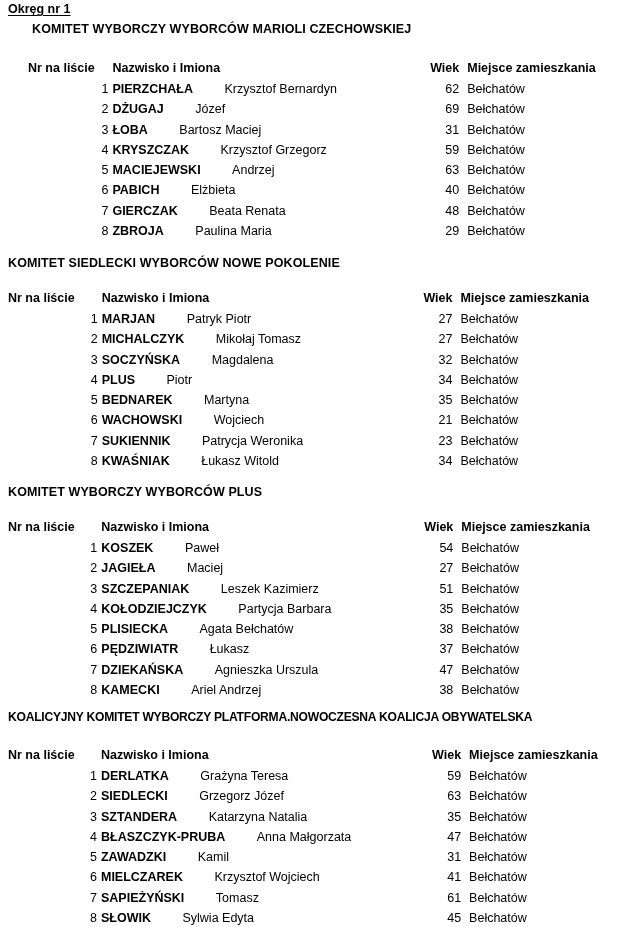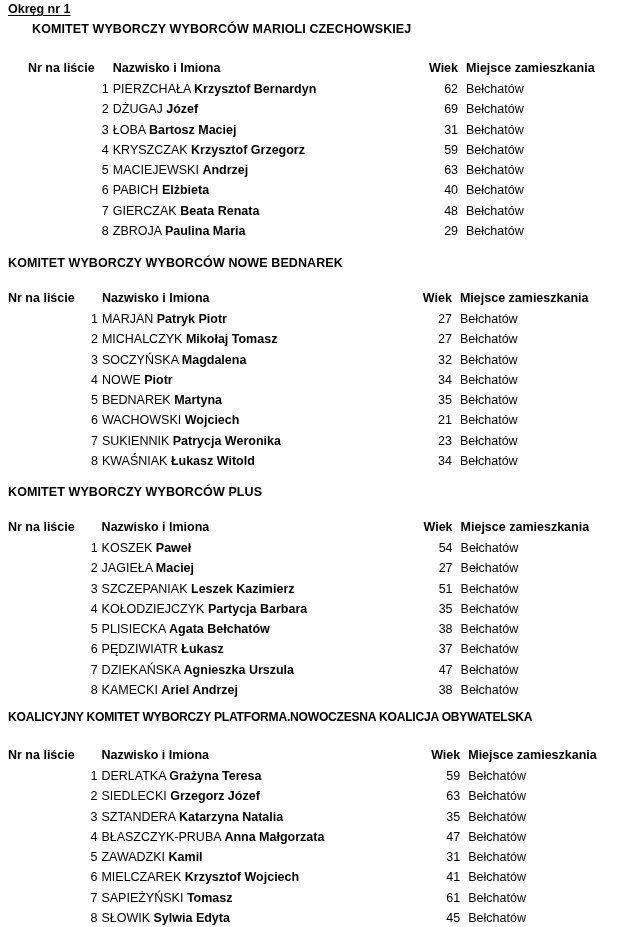--- a/index.html
+++ b/index.html
@@ -100,22 +100,22 @@
   .v-b thead .col-name  { padding-left: 4px; }
 
   
   .v-c .col-nr      { width: 92px;  text-align: right; padding-right: 0; }
   .v-c .col-name    { width: 335px; text-align: left;  padding-left: 4px; }
   .v-c .col-age     { width: 36px;  text-align: right; }
   .v-c .col-place   { width: 180px; text-align: left;  padding-left: 8px; }
   .v-c thead .col-nr    { text-align: left; padding-left: 8px; }
   .v-c thead .col-name  { padding-left: 4px; }
 
-  .surname { font-weight: normal; }
-  .given   { font-weight: bold; }
+  .surname { font-weight: bold; }
+  .given   { font-weight: normal; margin-left: 28px; }
   .nr-cell { font-weight: normal; }
   .age-cell { font-weight: normal; }
   .place-cell { font-weight: normal; }
 </style>
 </head>
 <body>
 
 <div class="page">
 
   <div class="district-title">Okręg nr 1</div>
@@ -178,21 +178,21 @@
             <tr>
               <td class="col-nr nr-cell">8</td>
               <td class="col-name"><span class="surname">ZBROJA</span> <span class="given">Paulina Maria</span></td>
               <td class="col-age age-cell">29</td>
               <td class="col-place place-cell">Bełchatów</td>
             </tr>
           </tbody>
         </table>
       </div>
       <div class="committee" style="top: 0px;">
-        <div class="committee-name" style="top: 256px;">KOMITET WYBORCZY WYBORCÓW NOWE BEDNAREK</div>
+        <div class="committee-name" style="top: 256px;">KOMITET SIEDLECKI WYBORCÓW NOWE POKOLENIE</div>
         <table class="cand-table v-b" style="top: 288px;">
           <thead>
             <tr>
               <th class="col-nr">Nr na liście</th>
               <th class="col-name">Nazwisko i Imiona</th>
               <th class="col-age">Wiek</th>
               <th class="col-place">Miejsce zamieszkania</th>
             </tr>
           </thead>
           <tbody>
@@ -209,21 +209,21 @@
               <td class="col-place place-cell">Bełchatów</td>
             </tr>
             <tr>
               <td class="col-nr nr-cell">3</td>
               <td class="col-name"><span class="surname">SOCZYŃSKA</span> <span class="given">Magdalena</span></td>
               <td class="col-age age-cell">32</td>
               <td class="col-place place-cell">Bełchatów</td>
             </tr>
             <tr>
               <td class="col-nr nr-cell">4</td>
-              <td class="col-name"><span class="surname">NOWE</span> <span class="given">Piotr</span></td>
+              <td class="col-name"><span class="surname">PLUS</span> <span class="given">Piotr</span></td>
               <td class="col-age age-cell">34</td>
               <td class="col-place place-cell">Bełchatów</td>
             </tr>
             <tr>
               <td class="col-nr nr-cell">5</td>
               <td class="col-name"><span class="surname">BEDNAREK</span> <span class="given">Martyna</span></td>
               <td class="col-age age-cell">35</td>
               <td class="col-place place-cell">Bełchatów</td>
             </tr>
             <tr>

